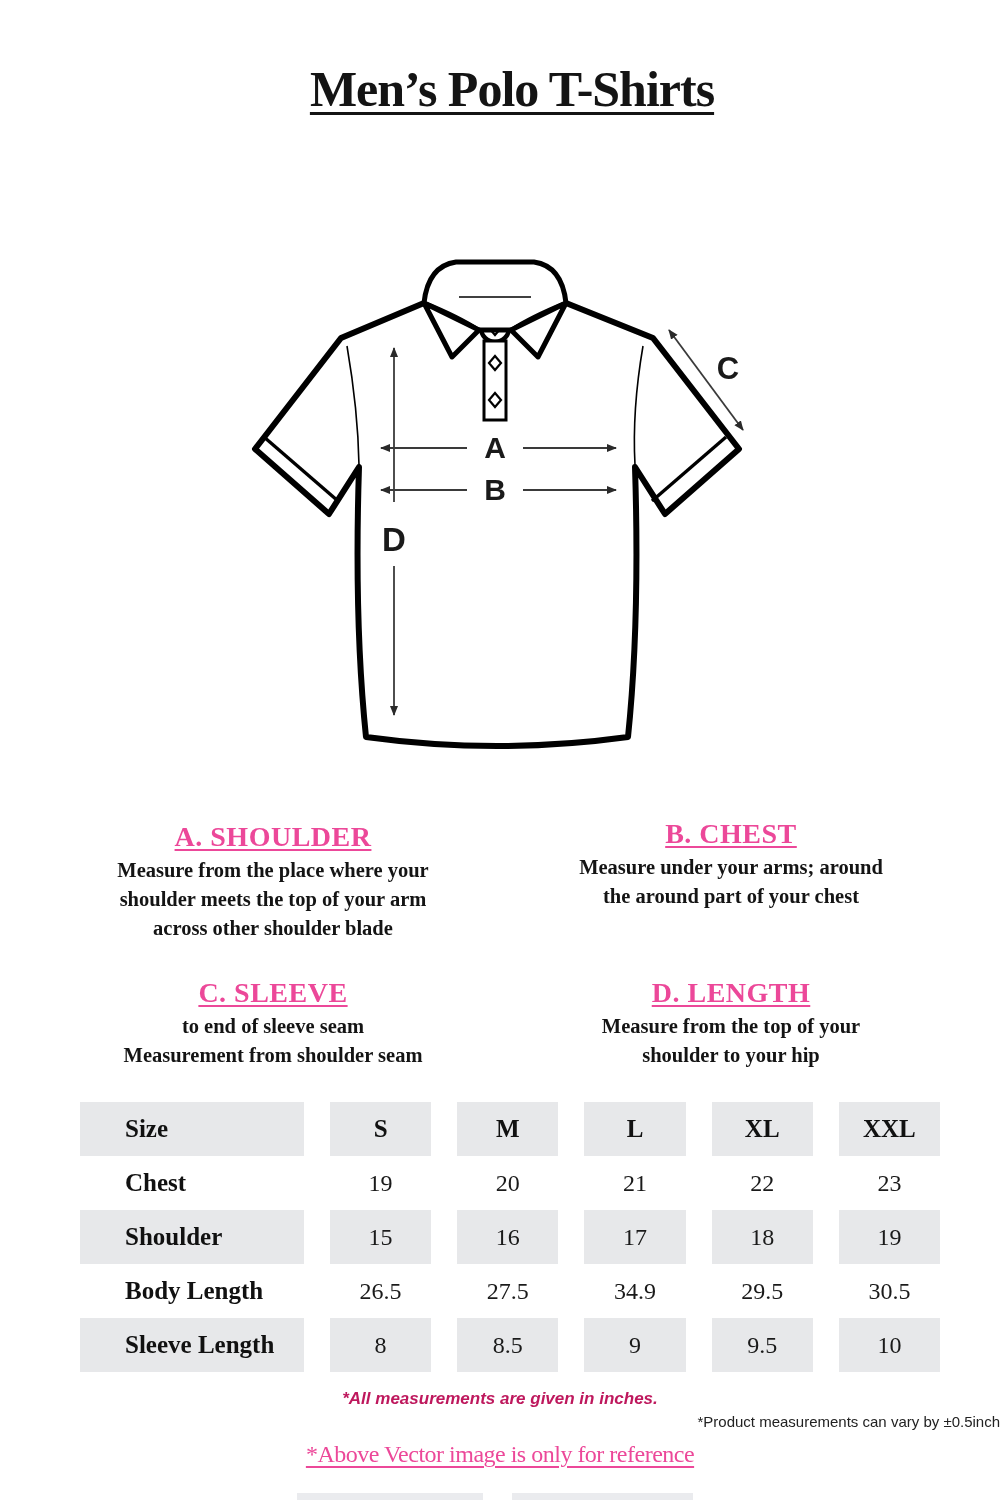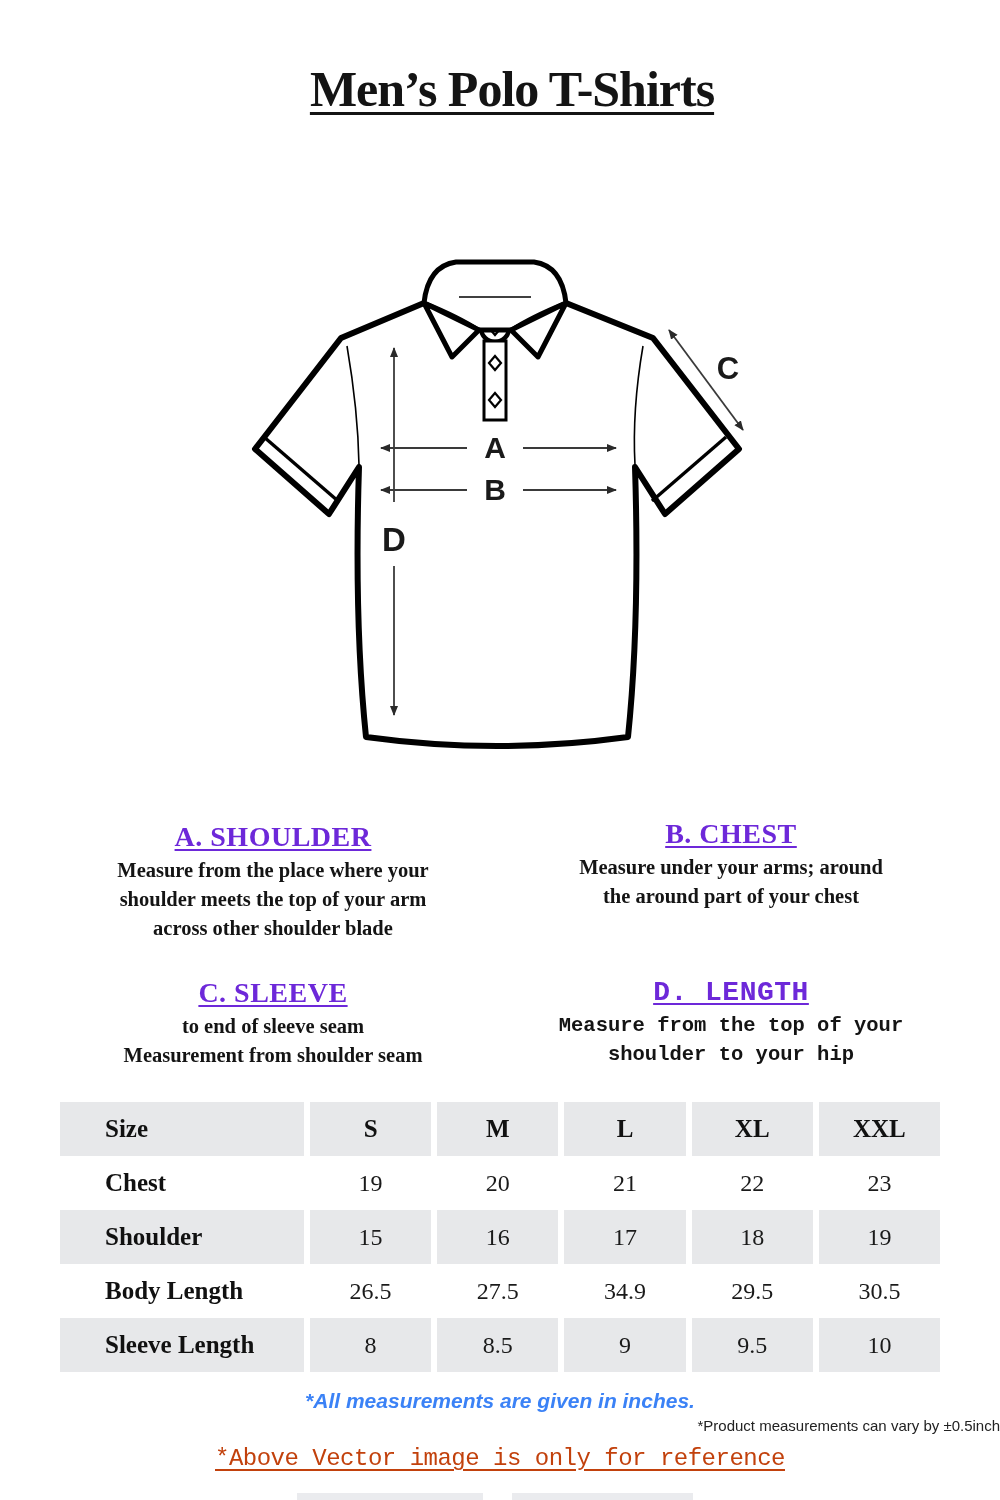--- a/index.html
+++ b/index.html
@@ -37,25 +37,25 @@
     font-weight:bold; fill:#1a1a1a;
   }
 
   
   .section {
     position:absolute; width:440px; text-align:center;
   }
   #sec-a { left:53px;  top:821px; }
   #sec-b { left:511px; top:818px; }
   #sec-c { left:53px;  top:977px; }
-  #sec-d { left:511px; top:977px;font-family:Liberation Mono, monospace; }
+  #sec-d { left:511px; top:977px; }
   .section h2 {
     margin:0 0 3px 0;
     font-size:28px; font-weight:bold; letter-spacing:0.5px;
-    color:#6d28d9;
+    color:#ec4899;
     text-decoration:underline;
     text-decoration-thickness:2px;
     text-underline-offset:3px;
   }
   .section .line {
     font-size:20.5px; font-weight:bold; line-height:29px;
     color:#141414;
   }
 
   
@@ -64,43 +64,43 @@
   }
   .trow {
     display:grid;
     grid-template-columns:244px repeat(5, 1fr);
     column-gap:6px;
     height:54px;
   }
   .trow.gray > div { background:#e7e8ea; }
   .cell {
     display:flex; align-items:center; justify-content:center;
-    font-size:24px; color:#1a1a1a;
+    font-size:24px; color:#1a1a1a;margin-left:20px;
   }
   .cell.lbl {
     justify-content:flex-start; padding-left:45px;
     font-size:25px; font-weight:bold; color:#111;
   }
   .cell.hdr { font-weight:bold; font-size:25px; color:#111; }
 
   
   .footnotes {
     position:absolute; top:1389px; left:0; width:1000px; text-align:center;
   }
   .fn1 {
     font-family:"Liberation Sans", sans-serif;
-    font-style:italic; font-weight:bold; font-size:21px; color:#3b82f6;
+    font-style:italic; font-weight:bold; font-size:17px; color:#be185d;
   }
   .fn2 {
     font-family:"Liberation Sans", sans-serif;
     font-size:15px; margin-top:4px; color:#222;text-align:right;
   }
   .fn3 {
-    font-family:Liberation Mono, monospace;
-    font-size:24px; letter-spacing:-0.5px; margin-top:11px; color:#c2410c;
+    font-family:Liberation Serif, serif;
+    font-size:24px; letter-spacing:-0.5px; margin-top:11px; color:#ec4899;
     text-decoration:underline; text-decoration-thickness:2px; text-underline-offset:4px;
   }
   .fn3 span { }
 
   
   .bottom-bar { position:absolute; height:7px; top:1493px; background:#eaebee; }
   #bbar1 { left:297px; width:186px; }
   #bbar2 { left:512px; width:181px; }
 </style>
 </head>

